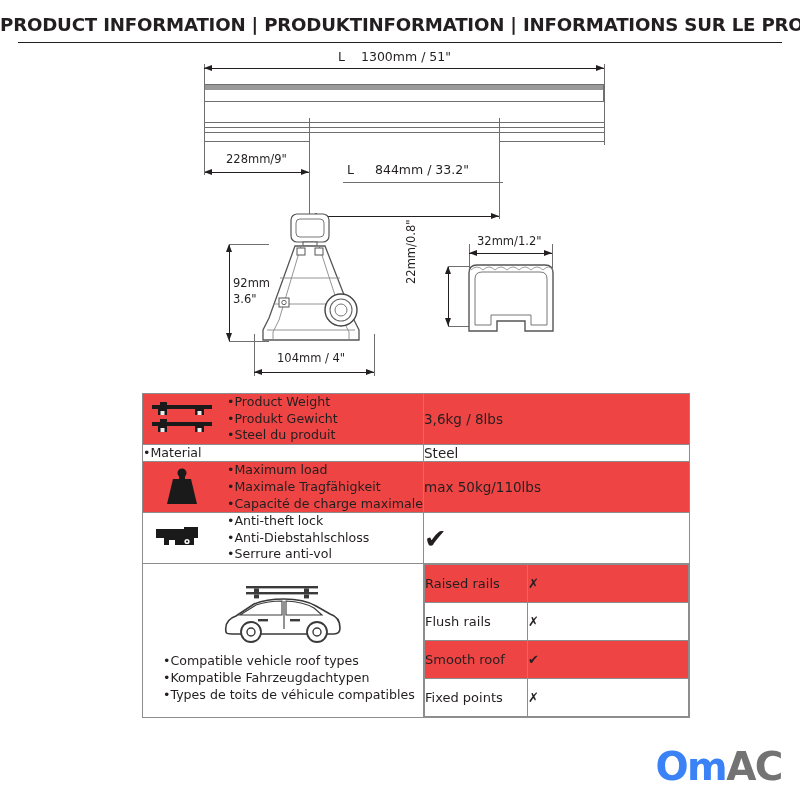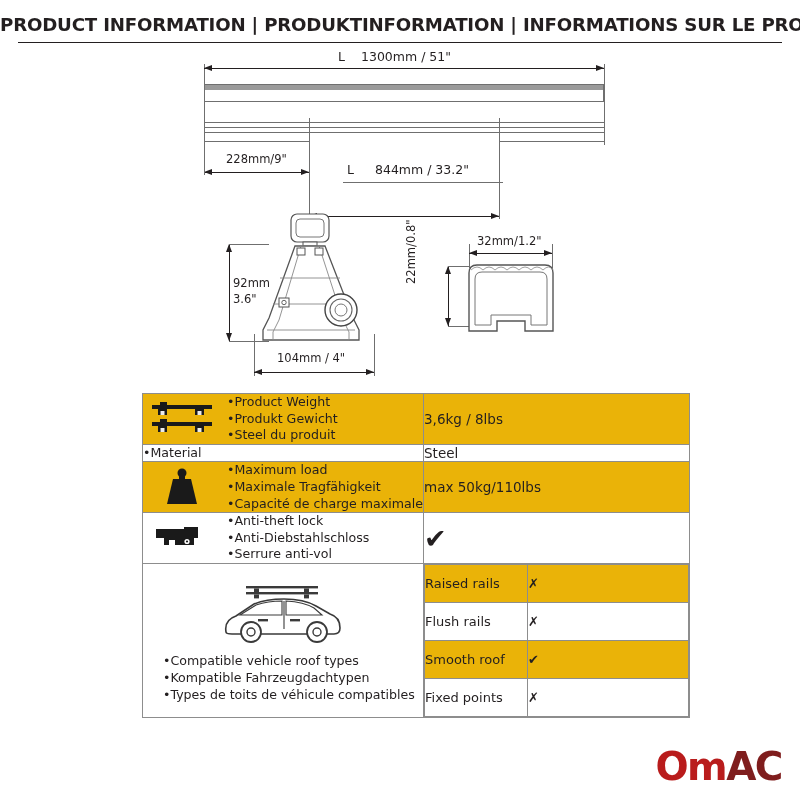--- a/index.html
+++ b/index.html
@@ -128,21 +128,21 @@
     border-collapse: collapse;
     box-sizing: border-box;
   }
   #spec-table td {
     border: 1px solid #8d8d8d;
     padding: 0;
     vertical-align: middle;
     font-size: 13px;
     color: #231f20;
   }
-  .shade { background: #eab308; }
+  .shade { background: #ef4444; }
   .plain { background: #ffffff; }
 
   .label-cell {
     width: 250px;
     padding: 6px 4px 6px 8px;
   }
   .value-cell {
     padding: 6px 0 6px 12px;
   }
   .row-inner {
@@ -205,22 +205,22 @@
   
   #omac-logo {
     position: absolute;
     right: 18px;
     bottom: 14px;
     font-size: 39px;
     font-weight: bold;
     letter-spacing: -1.5px;
     line-height: 1;
   }
-  .logo-dark { color: #b91c1c; }
-  .logo-red  { color: #7f1d1d; }
+  .logo-dark { color: #3b82f6; }
+  .logo-red  { color: #737373; }
 </style>
 </head>
 <body>
 
 <div id="page-title">PRODUCT INFORMATION | PRODUKTINFORMATION | INFORMATIONS SUR LE PRODUIT</div>
 <div id="title-rule"></div>
 
 <div id="drawing">
 
   <div class="dim-label" style="left:338px; top:5px;">L</div>

